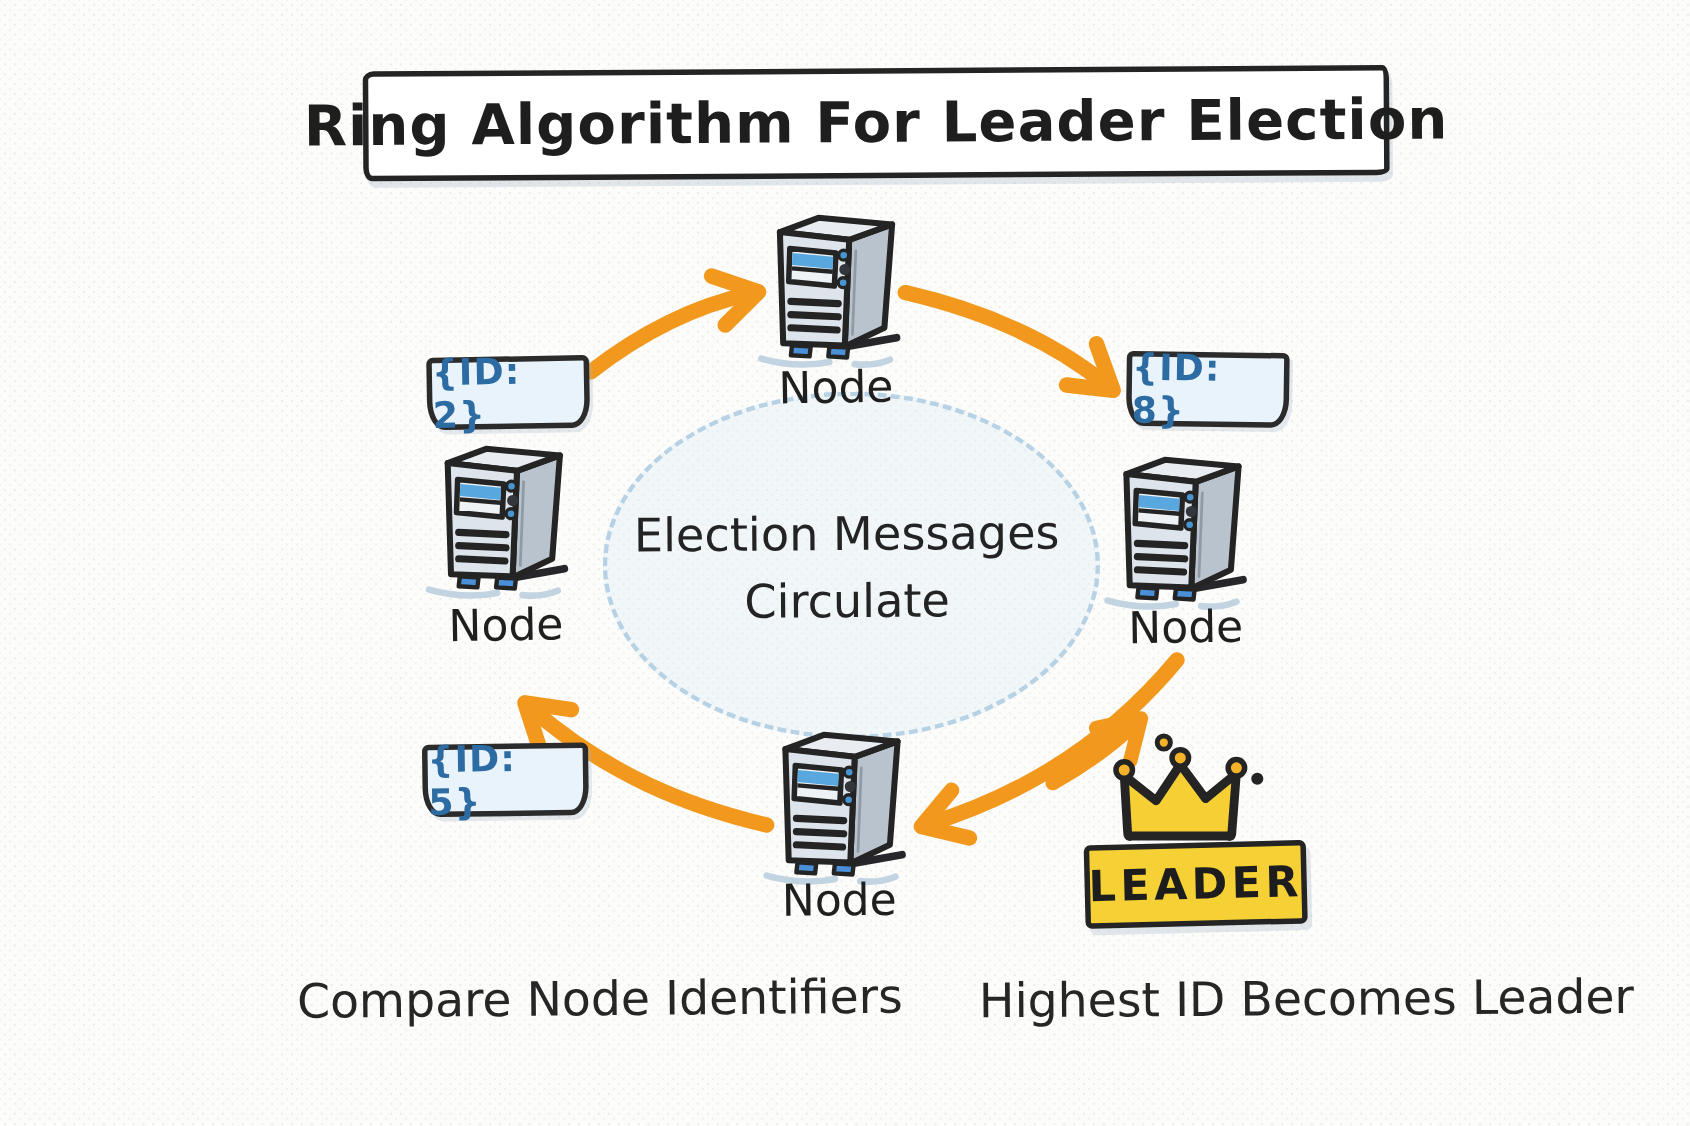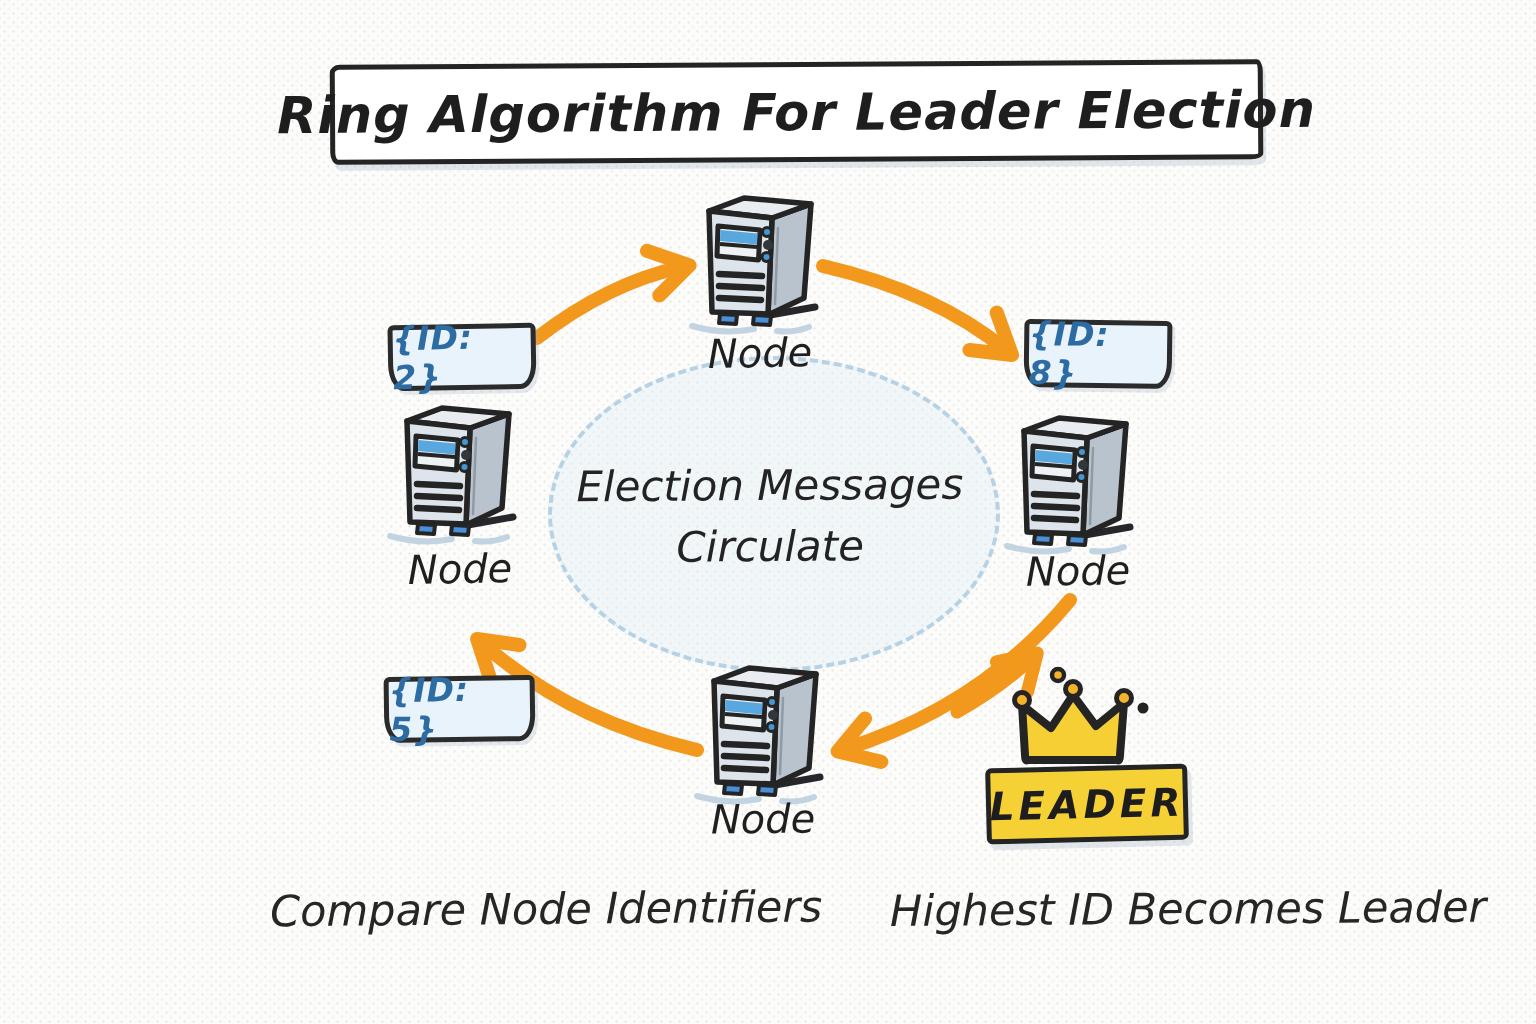--- a/index.html
+++ b/index.html
@@ -9,21 +9,20 @@
     background:#fdfdfc;
   }
   #canvas{
     position:relative;width:1536px;height:1024px;
     background-color:#fcfcfb;
     background-image:
       radial-gradient(rgba(205,190,182,0.28) 1.1px, transparent 1.4px),
       radial-gradient(rgba(205,190,182,0.20) 1.1px, transparent 1.4px);
     background-size:9px 9px,9px 9px;
     background-position:0 0,4.5px 4.5px;
-    font-style:italic;
   }
   .abs{position:absolute;}
   
   .title-box{
     left:330px;top:62px;width:923px;height:90px;
     background:#ffffff;border:5px solid #242424;
     border-radius:10px 6px 12px 8px / 8px 12px 6px 12px;
     box-shadow:3px 6px 0 rgba(160,180,196,0.30);
     display:flex;align-items:center;justify-content:center;
     transform:rotate(-0.35deg);z-index:6;

